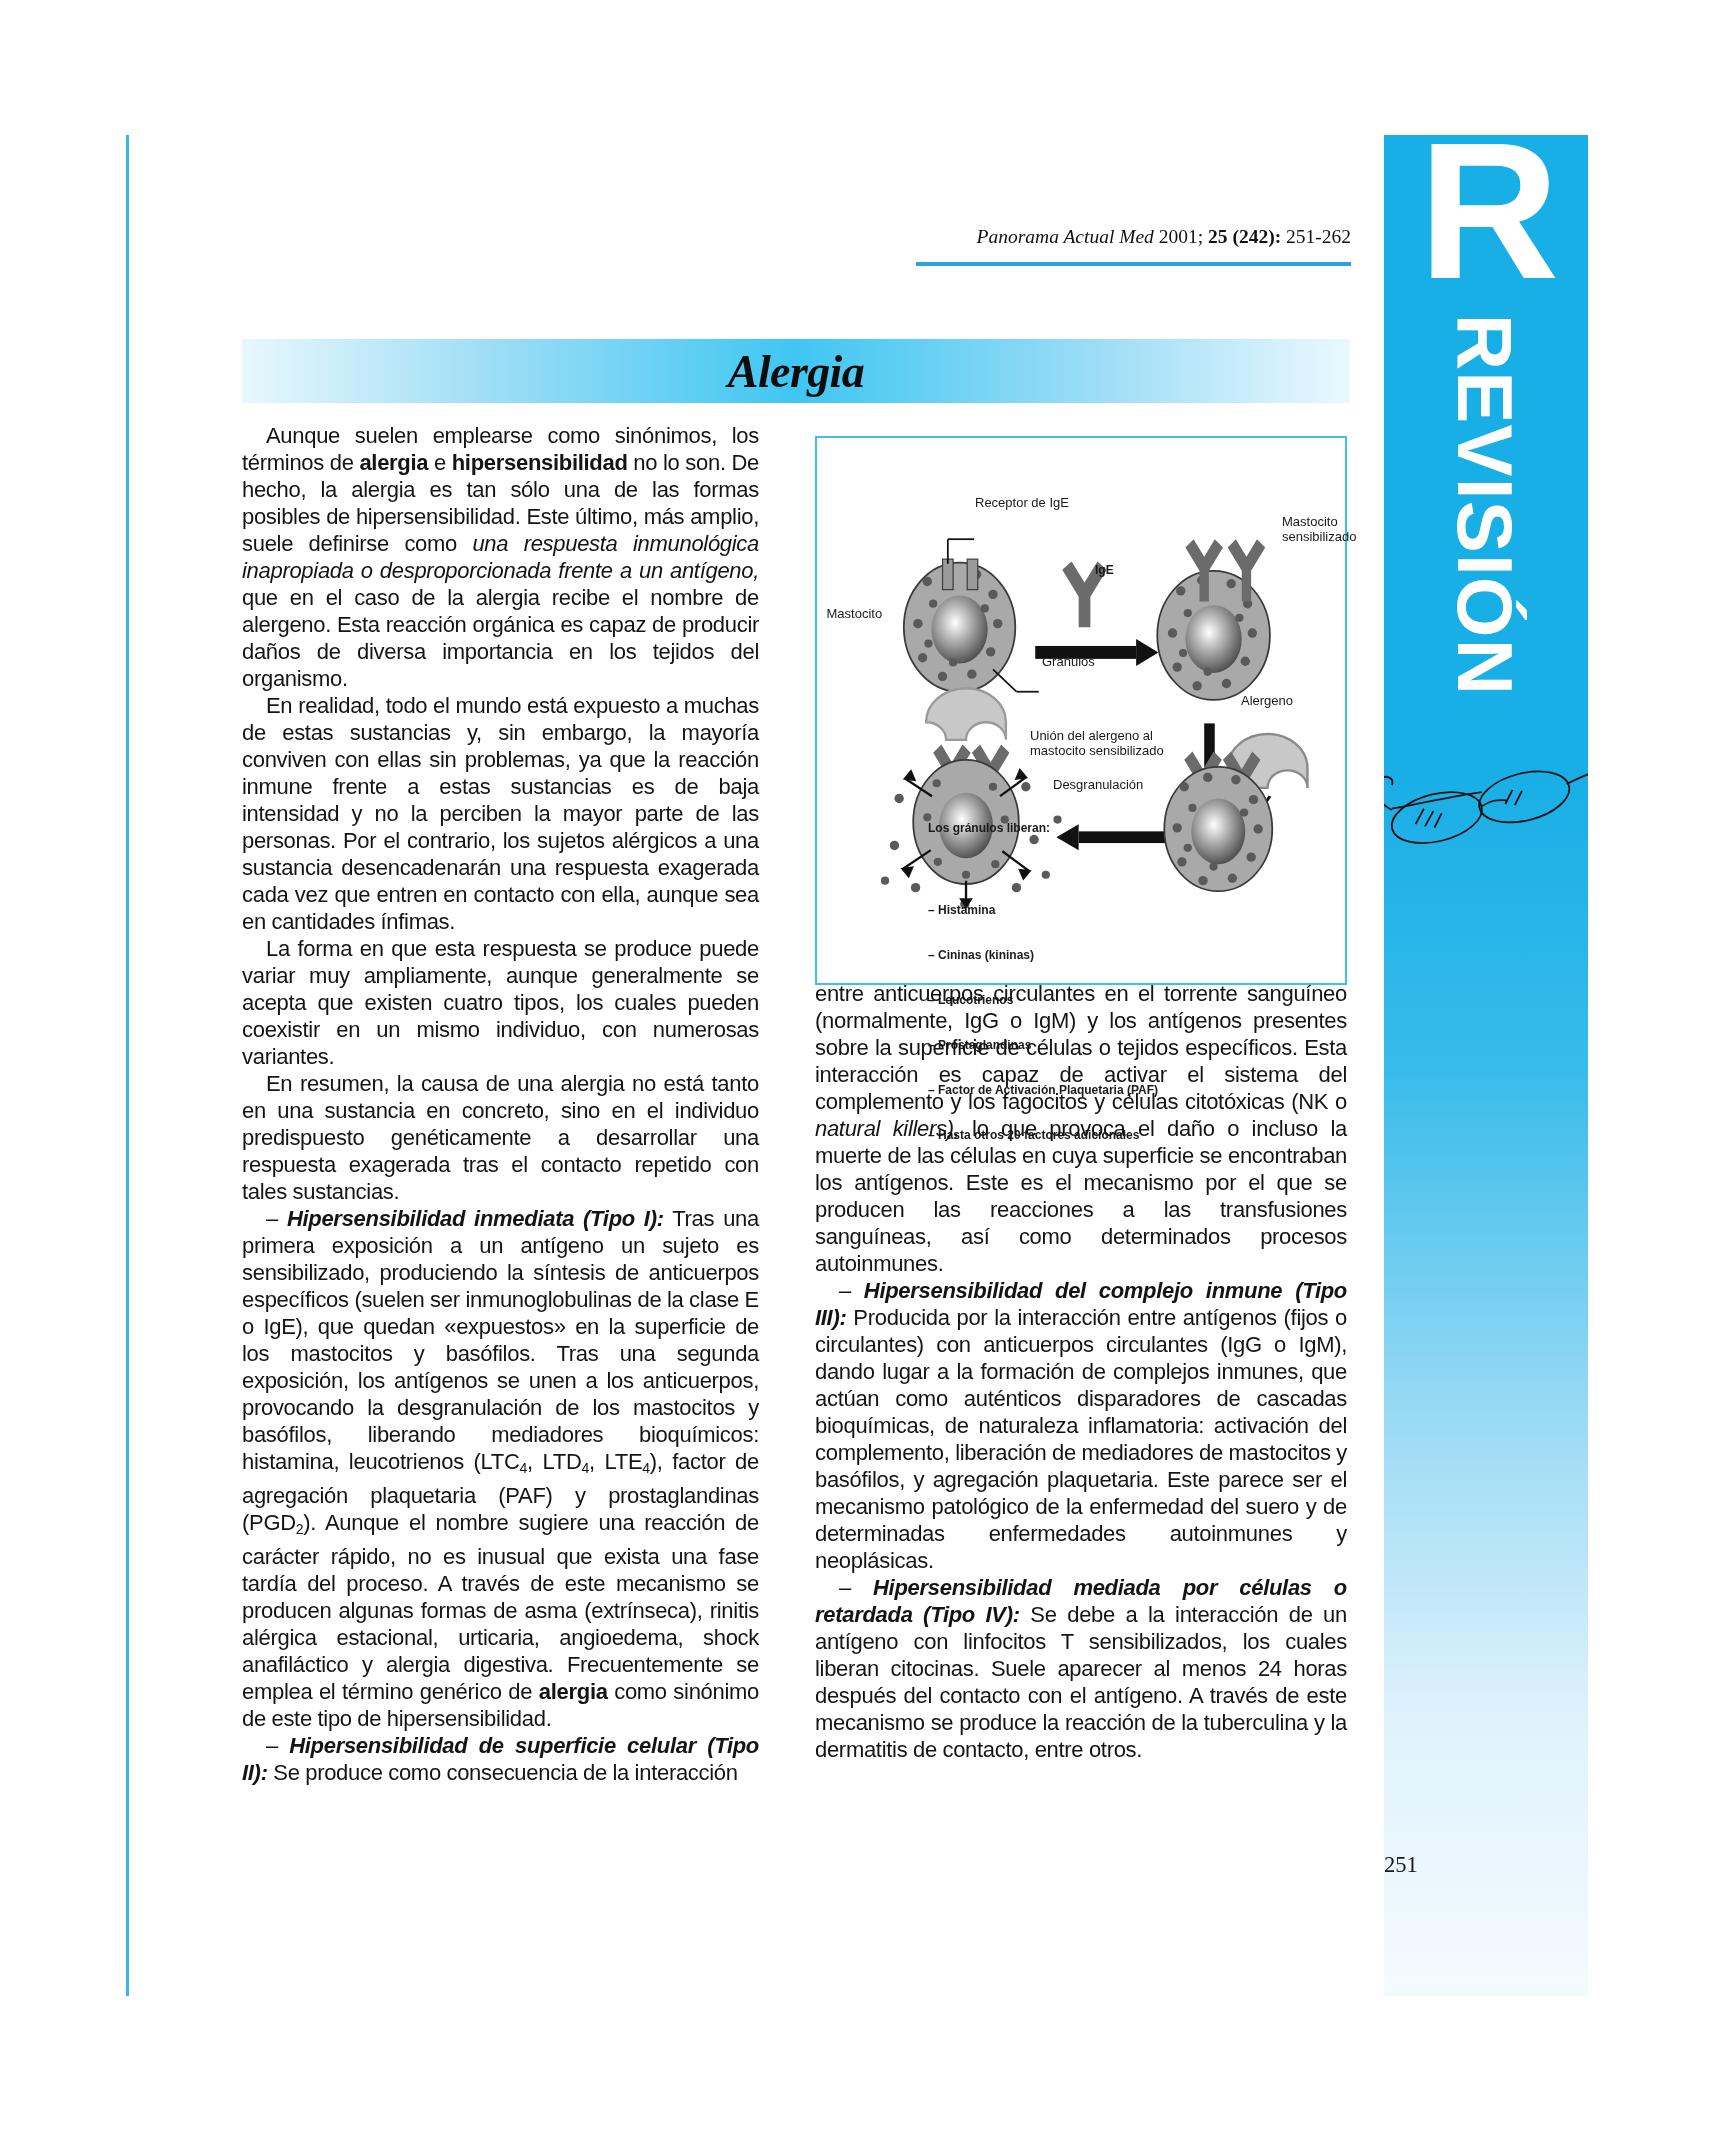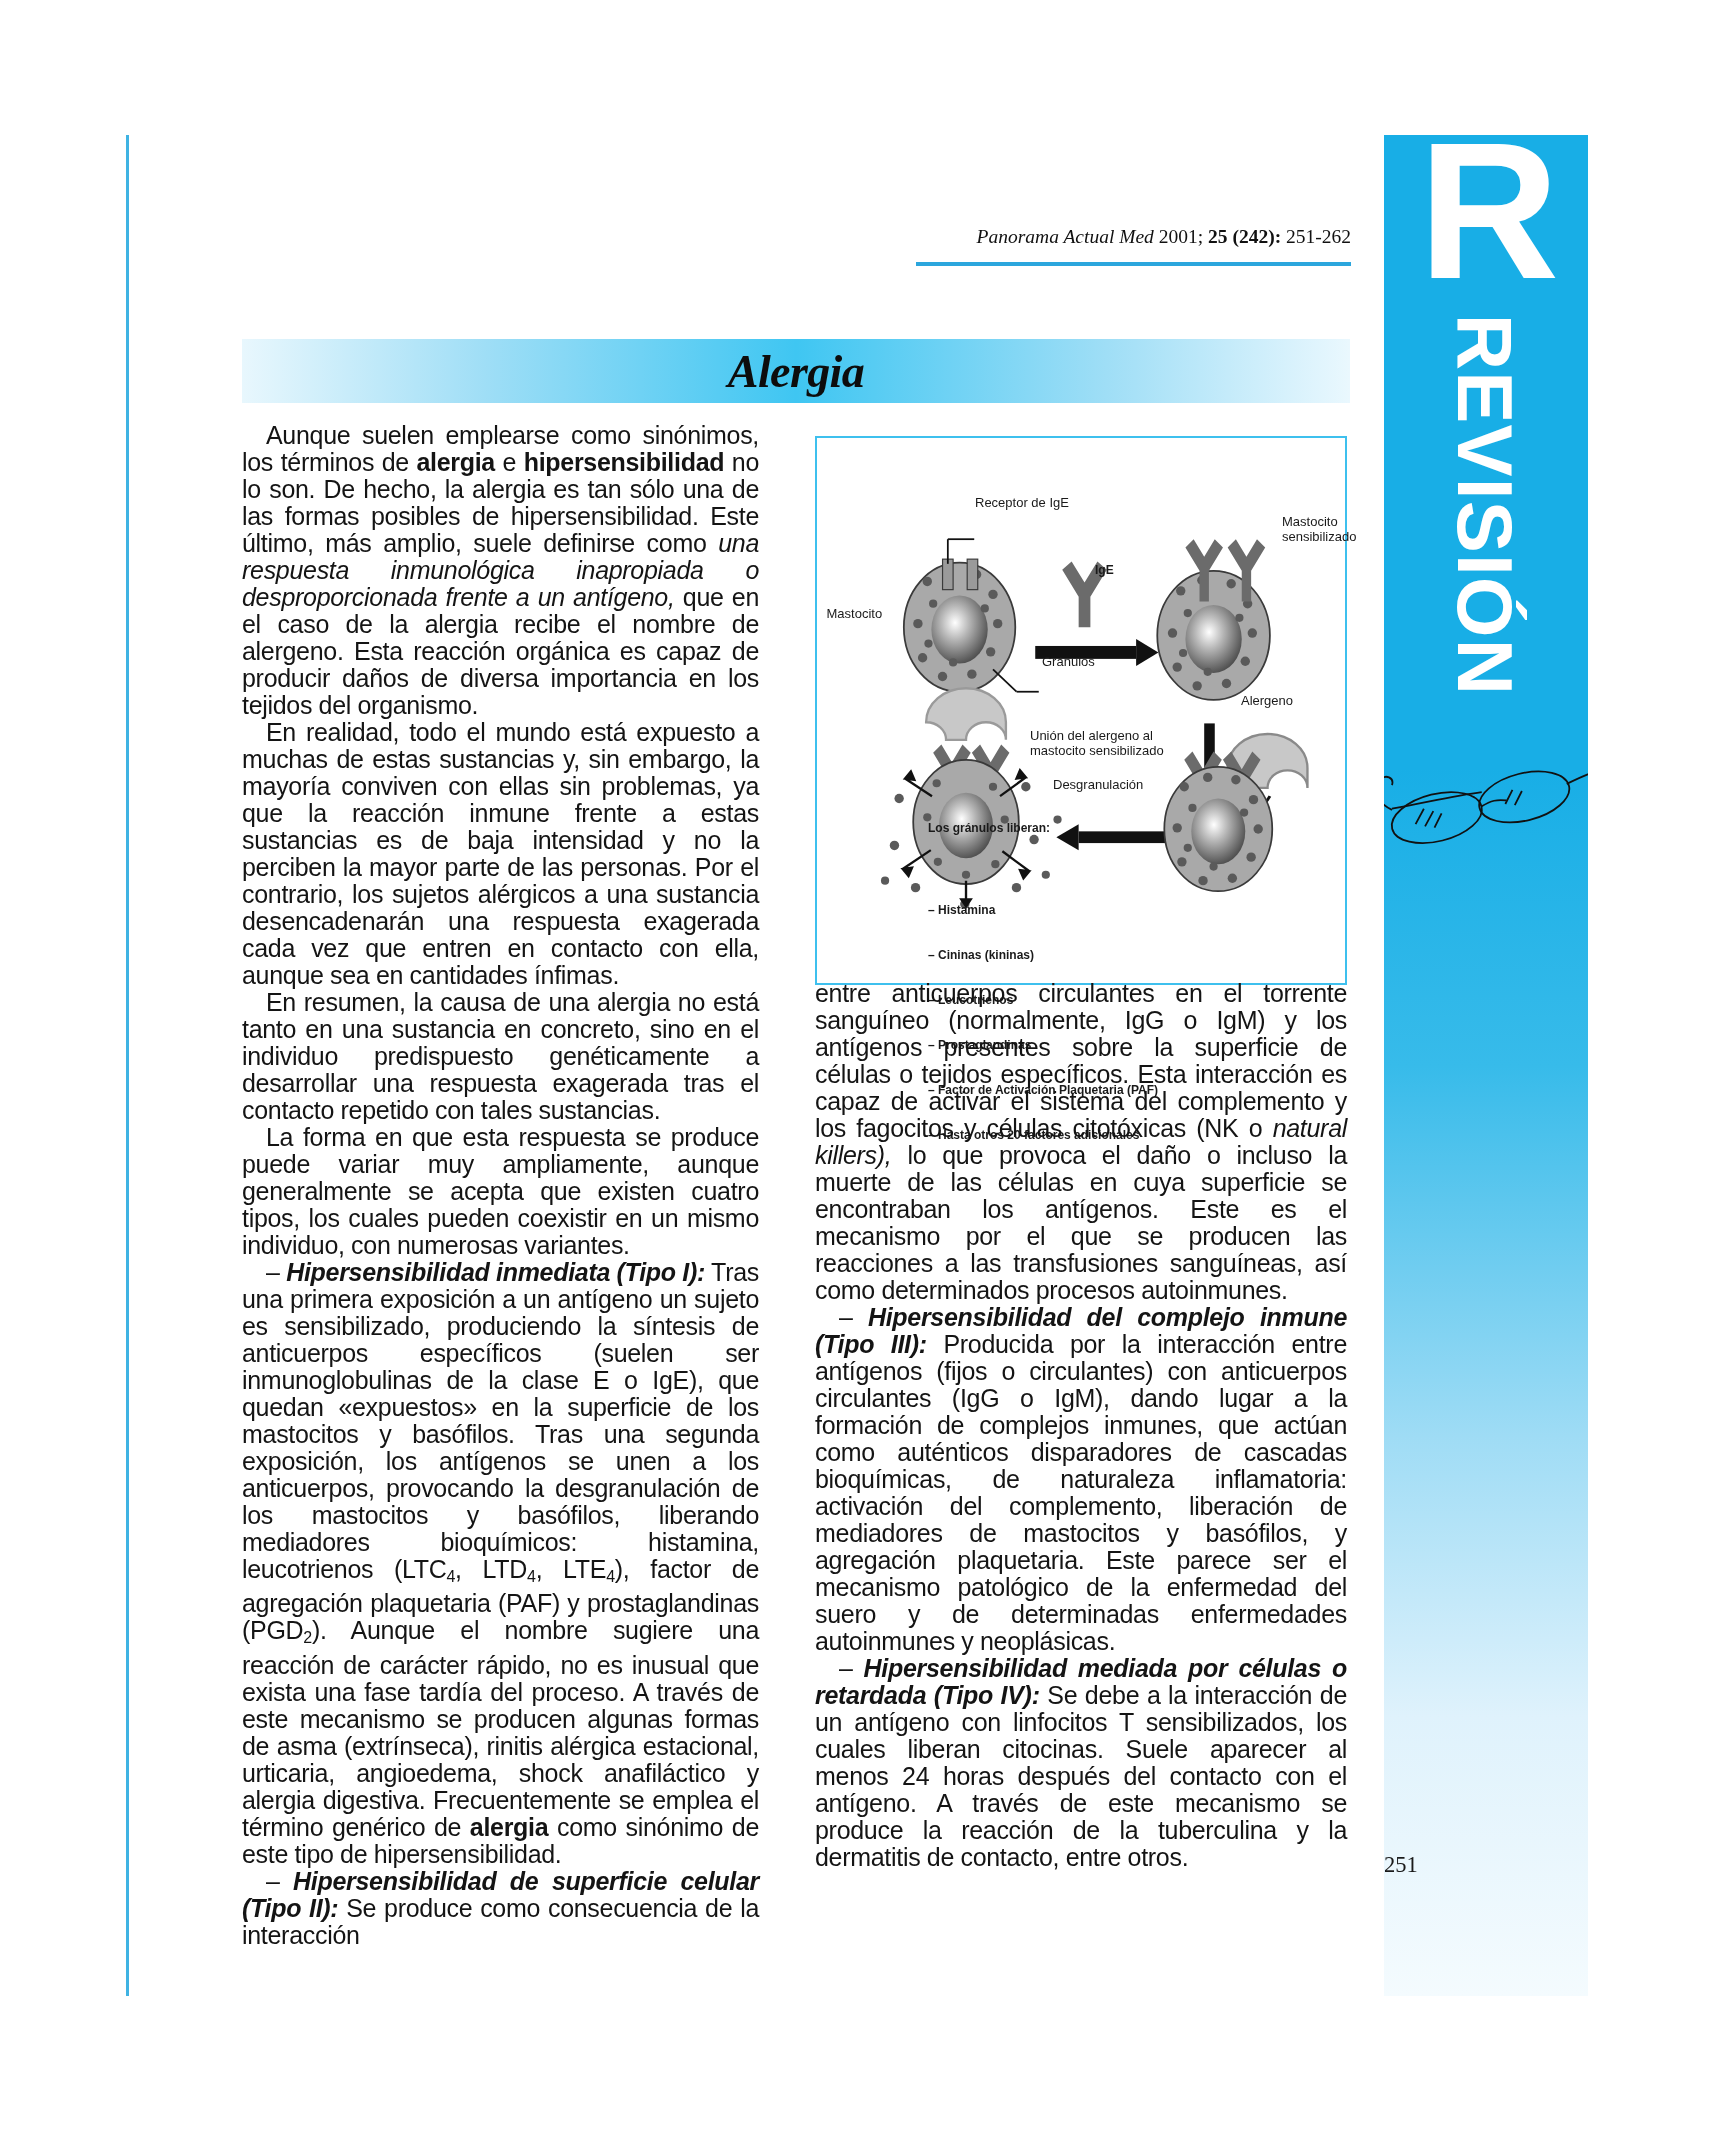--- a/index.html
+++ b/index.html
@@ -82,21 +82,21 @@
     font-family:"Liberation Serif",serif;
     font-style:italic;font-weight:bold;
     font-size:46px;color:#0d0d0d;
     letter-spacing:-0.6px;
   }
 
   
   .col{
     position:absolute;
     font-family:"Liberation Sans",sans-serif;
-    font-size:25px;
+    font-size:22px;
     line-height:27px;
     color:#141414;
     text-align:justify;
     text-justify:inter-word;
     -webkit-hyphens:none;hyphens:none;
     letter-spacing:-0.3px;
     word-spacing:-0.2px;
   }
   .col-left{left:242px;top:422px;width:517px;}
   .col-right{left:815px;top:980px;width:532px;}
@@ -343,22 +343,22 @@
       <div>– Prostaglandinas</div>
       <div>– Factor de Activación Plaquetaria (PAF)</div>
       <div>– Hasta otros 20 factores adicionales</div>
     </div>
   </div>
 
   <div class="col col-left">
     <p><span>Aunque suelen emplearse como sinónimos, los términos de </span><b>alergia</b><span> e </span><b>hipersensibilidad</b><span> no lo son. De hecho, la alergia es tan sólo una de las formas posibles de hipersensibilidad. Este último, más amplio, suele definirse como </span><i>una respuesta inmunológica inapropiada o desproporcionada frente a un antígeno,</i><span> que en el caso de la alergia recibe el nombre de alergeno. Esta reacción orgánica es capaz de producir daños de diversa importancia en los tejidos del organismo.</span></p>
 
     <p>En realidad, todo el mundo está expuesto a muchas de estas sustancias y, sin embargo, la mayoría conviven con ellas sin problemas, ya que la reacción inmune frente a estas sustancias es de baja intensidad y no la perciben la mayor parte de las personas. Por el contrario, los sujetos alérgicos a una sustancia desencadenarán una respuesta exagerada cada vez que entren en contacto con ella, aunque sea en cantidades ínfimas.</p>
+    <p>La forma en que esta respuesta se produce puede variar muy ampliamente, aunque generalmente se acepta que existen cuatro tipos, los cuales pueden coexistir en un mismo individuo, con numerosas variantes.</p>
     <p>En resumen, la causa de una alergia no está tanto en una sustancia en concreto, sino en el individuo predispuesto genéticamente a desarrollar una respuesta exagerada tras el contacto repetido con tales sustancias.</p>
-    <p>La forma en que esta respuesta se produce puede variar muy ampliamente, aunque generalmente se acepta que existen cuatro tipos, los cuales pueden coexistir en un mismo individuo, con numerosas variantes.</p>
 
     <p><span>– </span><span class="hd">Hipersensibilidad inmediata (Tipo I):</span><span> Tras una primera exposición a un antígeno un sujeto es sensibilizado, produciendo la síntesis de anticuerpos específicos (suelen ser inmunoglobulinas de la clase E o IgE), que quedan «expuestos» en la superficie de los mastocitos y basófilos. Tras una segunda exposición, los antígenos se unen a los anticuerpos, provocando la desgranulación de los mastocitos y basófilos, liberando mediadores bioquímicos: histamina, leucotrienos (LTC</span><sub>4</sub><span>, LTD</span><sub>4</sub><span>, LTE</span><sub>4</sub><span>), factor de agregación plaquetaria (PAF) y prostaglandinas (PGD</span><sub>2</sub><span>). Aunque el nombre sugiere una reacción de carácter rápido, no es inusual que exista una fase tardía del proceso. A través de este mecanismo se producen algunas formas de asma (extrínseca), rinitis alérgica estacional, urticaria, angioedema, shock anafiláctico y alergia digestiva. Frecuentemente se emplea el término genérico de </span><b>alergia</b><span> como sinónimo de este tipo de hipersensibilidad.</span></p>
 
     <p><span>– </span><span class="hd">Hipersensibilidad de superficie celular (Tipo II):</span><span> Se produce como consecuencia de la interacción</span></p>
   </div>
 
   <div class="col col-right">
     <p class="noind"><span>entre anticuerpos circulantes en el torrente sanguíneo (normalmente, IgG o IgM) y los antígenos presentes sobre la superficie de células o tejidos específicos. Esta interacción es capaz de activar el sistema del complemento y los fagocitos y células citotóxicas (NK o </span><i>natural killers),</i><span> lo que provoca el daño o incluso la muerte de las células en cuya superficie se encontraban los antígenos. Este es el mecanismo por el que se producen las reacciones a las transfusiones sanguíneas, así como determinados procesos autoinmunes.</span></p>
 
     <p><span>– </span><span class="hd">Hipersensibilidad del complejo inmune (Tipo III):</span><span> Producida por la interacción entre antígenos (fijos o circulantes) con anticuerpos circulantes (IgG o IgM), dando lugar a la formación de complejos inmunes, que actúan como auténticos disparadores de cascadas bioquímicas, de naturaleza inflamatoria: activación del complemento, liberación de mediadores de mastocitos y basófilos, y agregación plaquetaria. Este parece ser el mecanismo patológico de la enfermedad del suero y de determinadas enfermedades autoinmunes y neoplásicas.</span></p>

